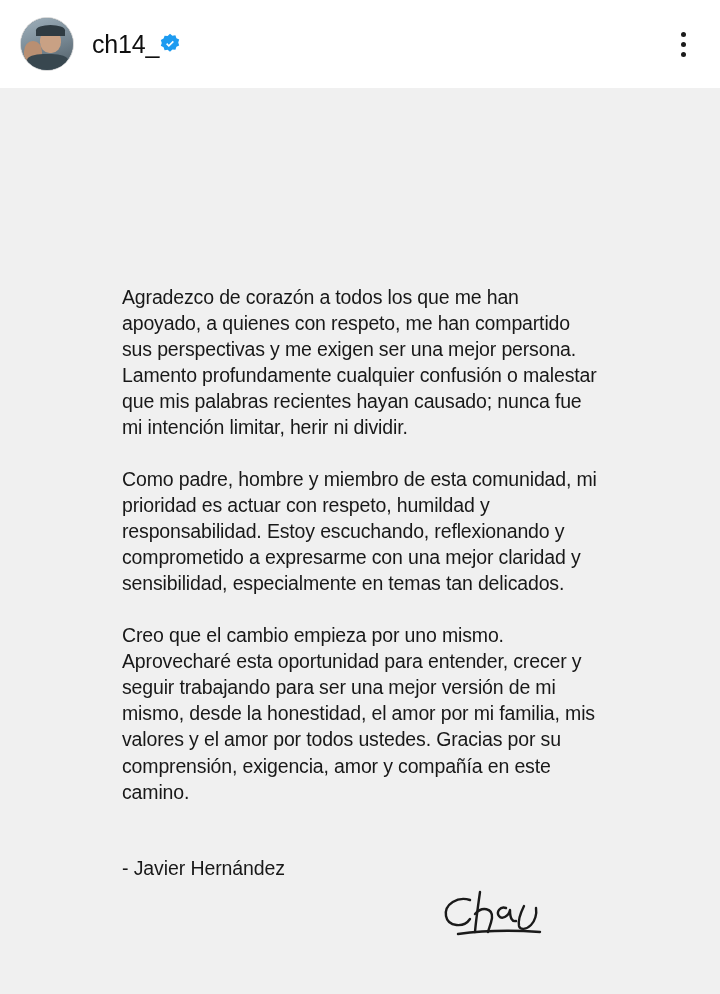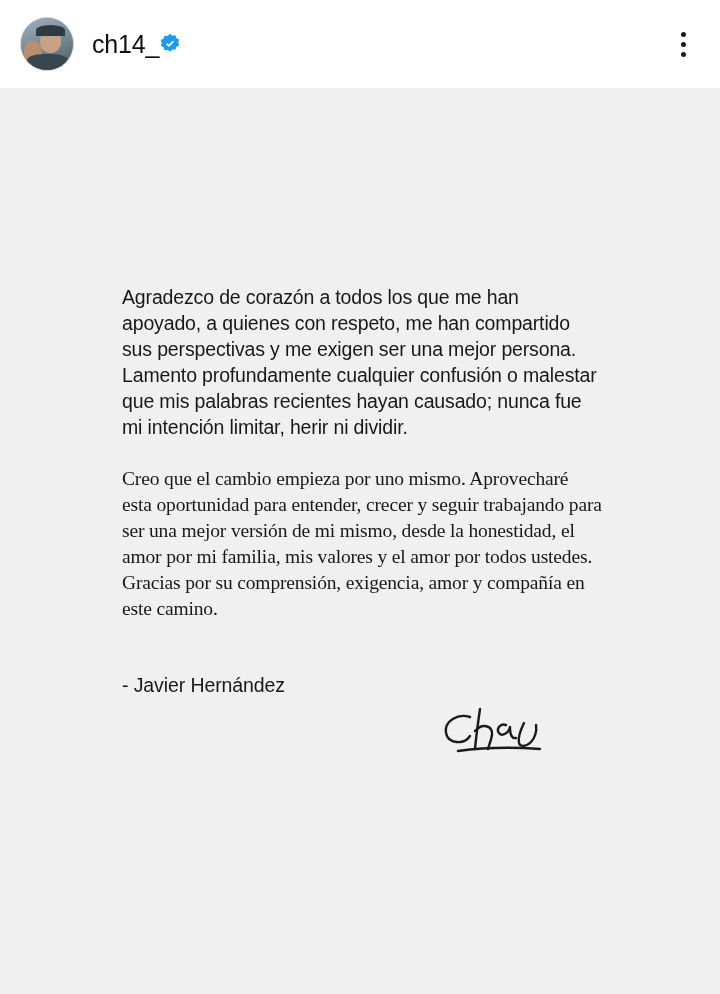--- a/index.html
+++ b/index.html
@@ -124,21 +124,21 @@
     top: 196px;
   }
   .stmt-p {
     font-size: 19.5px;
     line-height: 1.335;
     color: #181818;
     margin: 0 0 26px 0;
     letter-spacing: -0.15px;
     white-space: pre-line;
   }
-  .stmt-p:last-of-type { margin-bottom: 0; font-family: Liberation Serif, serif; }
+  .stmt-p:last-of-type { margin-bottom: 0; }
 
   .signoff {
     margin-top: 52px;
     font-size: 19.5px;
     color: #181818;
     letter-spacing: -0.1px;
     padding-right: 14px;
   }
   .signature {
     margin-top: 8px;
@@ -176,20 +176,21 @@
     <div class="more-menu">
       <i></i>
       <i></i>
       <i></i>
     </div>
   </div>
 
   <div class="statement">
     <div class="statement-inner">
       <p class="stmt-p">Agradezco de corazón a todos los que me han apoyado, a quienes con respeto, me han compartido sus perspectivas y me exigen ser una mejor persona. Lamento profundamente cualquier confusión o malestar que mis palabras recientes hayan causado; nunca fue mi intención limitar, herir ni dividir.</p>
+      <p class="stmt-p">Como padre, hombre y miembro de esta comunidad, mi prioridad es actuar con respeto, humildad y responsabilidad. Estoy escuchando, reflexionando y comprometido a expresarme con una  mejor claridad y sensibilidad, especialmente en temas tan delicados.</p>
       <p class="stmt-p">Creo que el cambio empieza por uno mismo. Aprovecharé esta oportunidad para entender, crecer y seguir trabajando para ser una mejor versión de mi mismo, desde la honestidad, el amor por mi familia, mis valores y el amor por todos ustedes. Gracias por su comprensión, exigencia, amor y compañía en este camino.</p>
 
       <div class="signoff">- Javier Hernández</div>
 
       <div class="signature">
         <svg width="120" height="54" viewBox="0 0 120 54" aria-hidden="true">
           <g fill="none" stroke="#1a1a1a" stroke-width="2.4" stroke-linecap="round" stroke-linejoin="round">
             <path d="M34 12 C22 8, 8 16, 10 28 C12 39, 28 40, 34 31"></path>
             <path d="M44 4 C42 18, 40 32, 39 44"></path>
             <path d="M39 26 C46 18, 57 20, 56 30 C55 36, 53 40, 52 44"></path>

